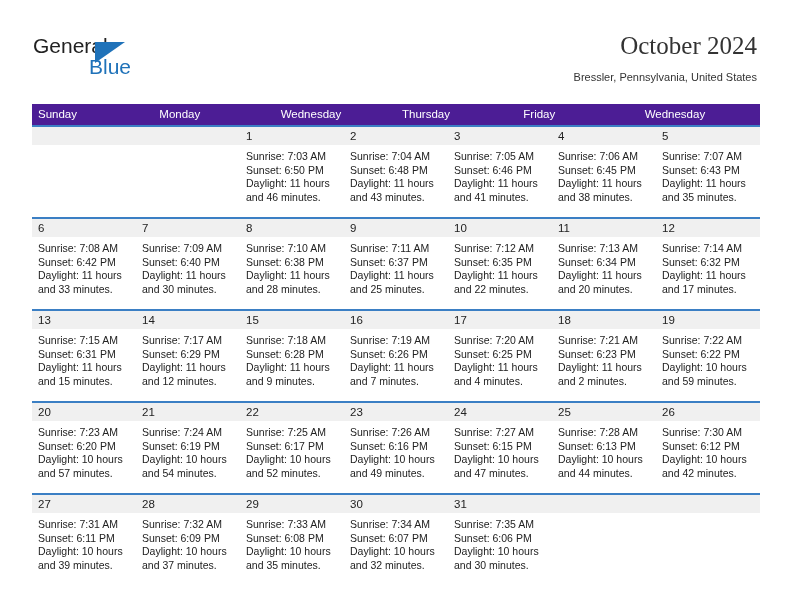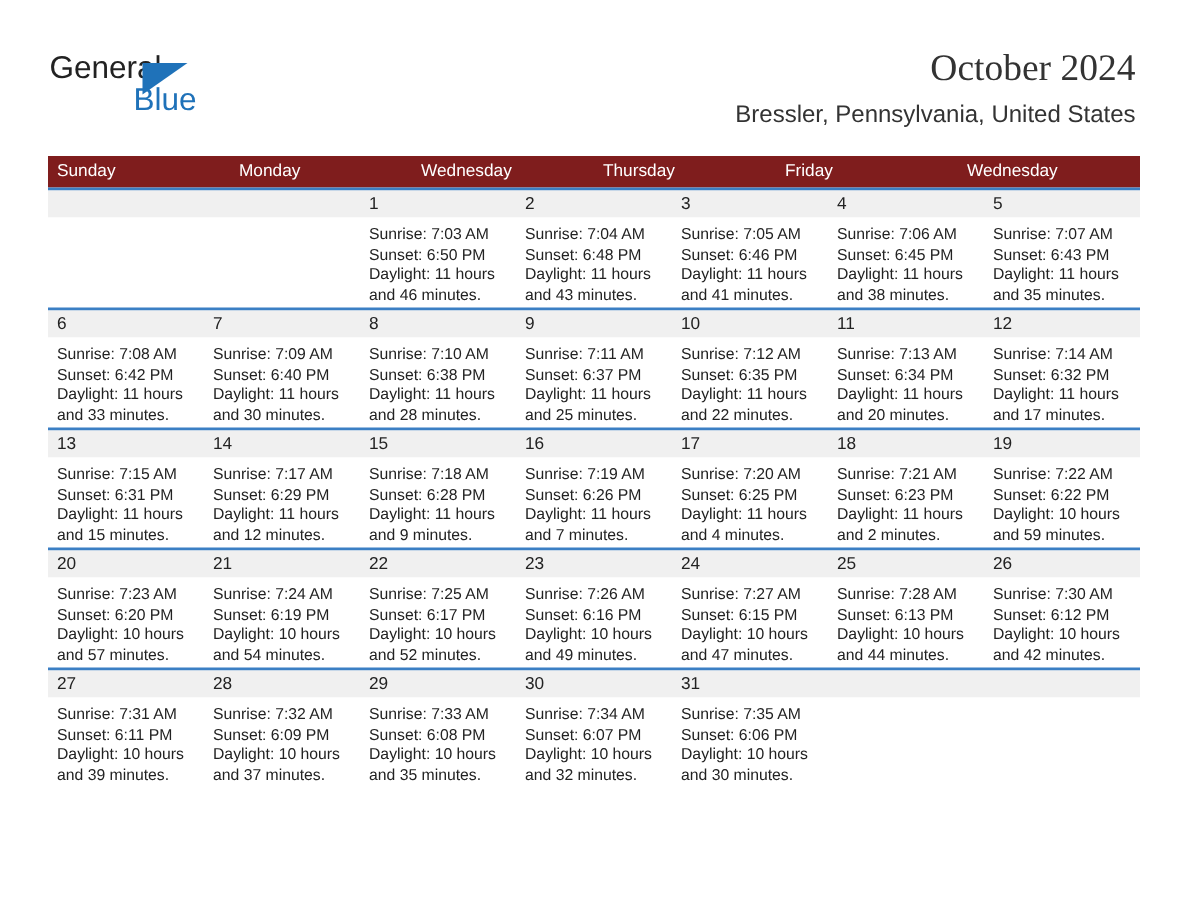--- a/index.html
+++ b/index.html
@@ -73,39 +73,39 @@
     text-align: right;
   }
   .month-title {
     font-size: 25px;
     color: #333333;
     line-height: 30px;
     white-space: nowrap;
     font-family: Liberation Serif, serif;
   }
   .location-title {
-    font-size: 16px;
+    font-size: 11px;
     color: #333333;
     line-height: 20px;
     margin-top: 6px;
     white-space: nowrap;
     text-align: center;
   }
 
   
   .calendar {
     position: absolute;
     left: 32px;
     top: 104px;
     width: 728px;
   }
 
   .weekday-row {
     display: flex;
-    background: #7f1d1d;
+    background: #4c1d95;
     height: 21px;
   }
   .weekday-cell {
     flex: 1 1 0;
     color: #ffffff;
     font-size: 11.5px;
     line-height: 21px;
     padding-left: 6px;
     box-sizing: border-box;
     overflow: hidden;
@@ -131,21 +131,21 @@
     padding-left: 6px;
     box-sizing: border-box;
     color: #222222;
     overflow: hidden;
     white-space: nowrap;
   }
 
   .info-row {
     display: flex;
     background: #ffffff;
-    height: 60px;
+    height: 72px;
   }
   .info-cell {
     flex: 1 1 0;
     padding: 5px 6px 0 6px;
     box-sizing: border-box;
     font-size: 10.5px;
     line-height: 13.6px;
     color: #222222;
     overflow: hidden;
   }

